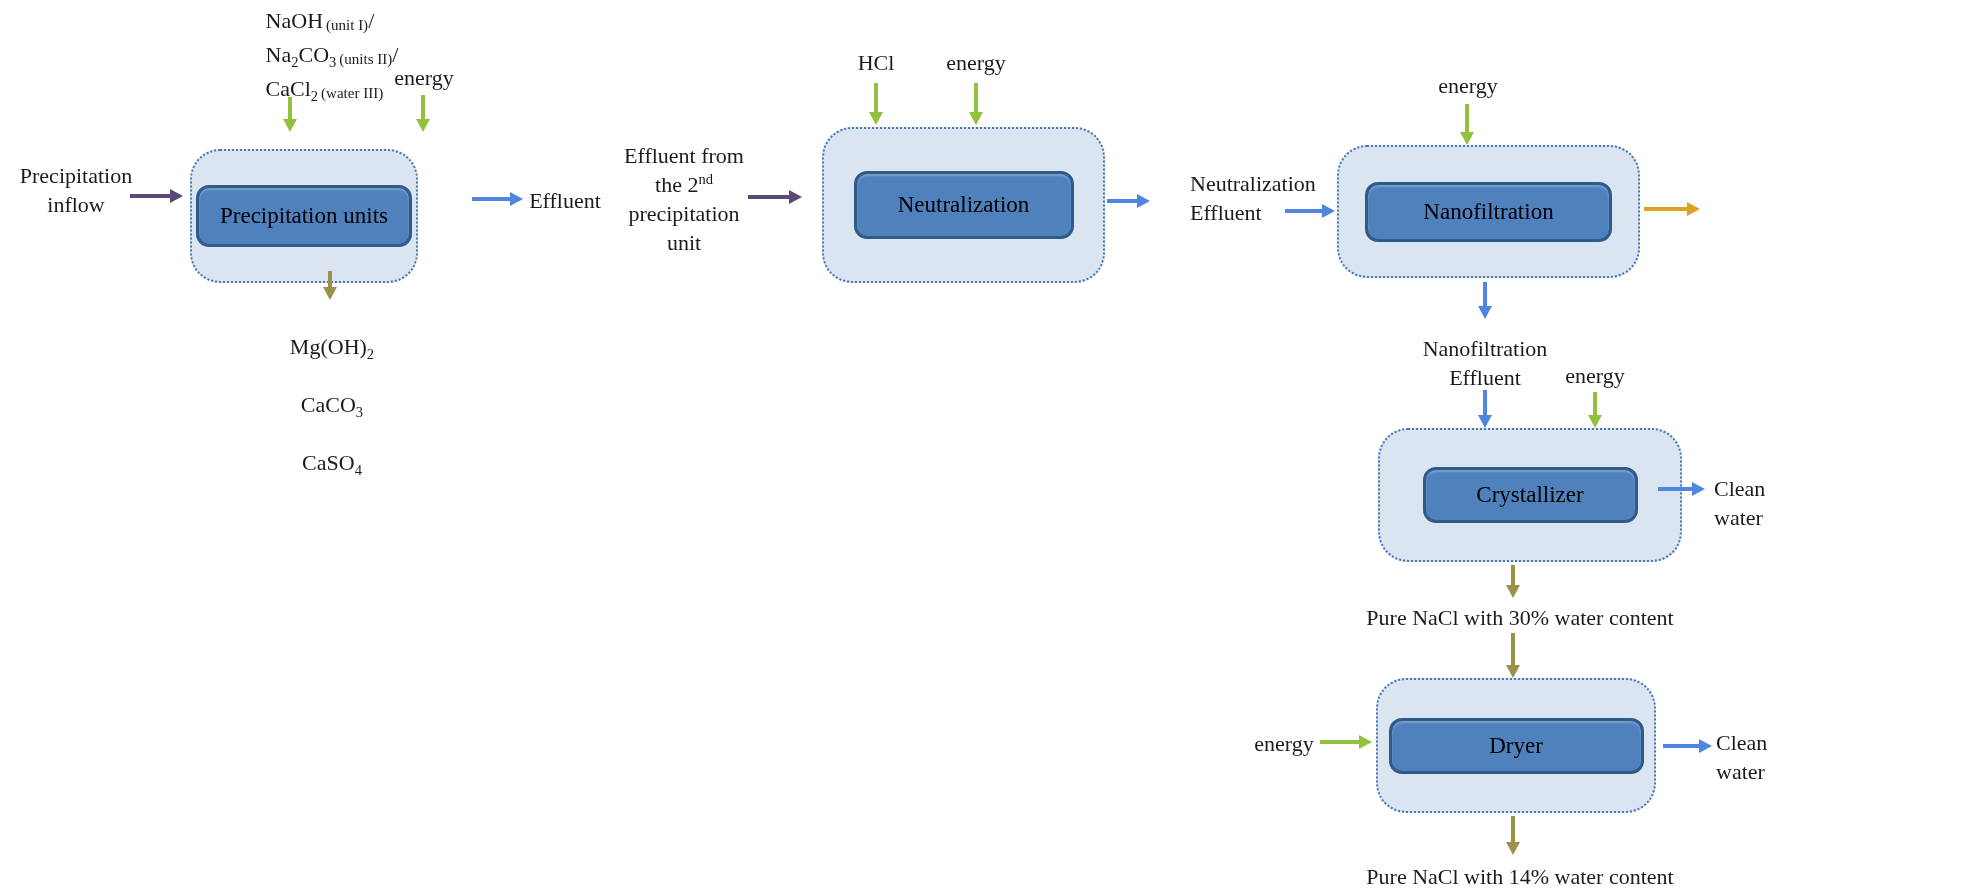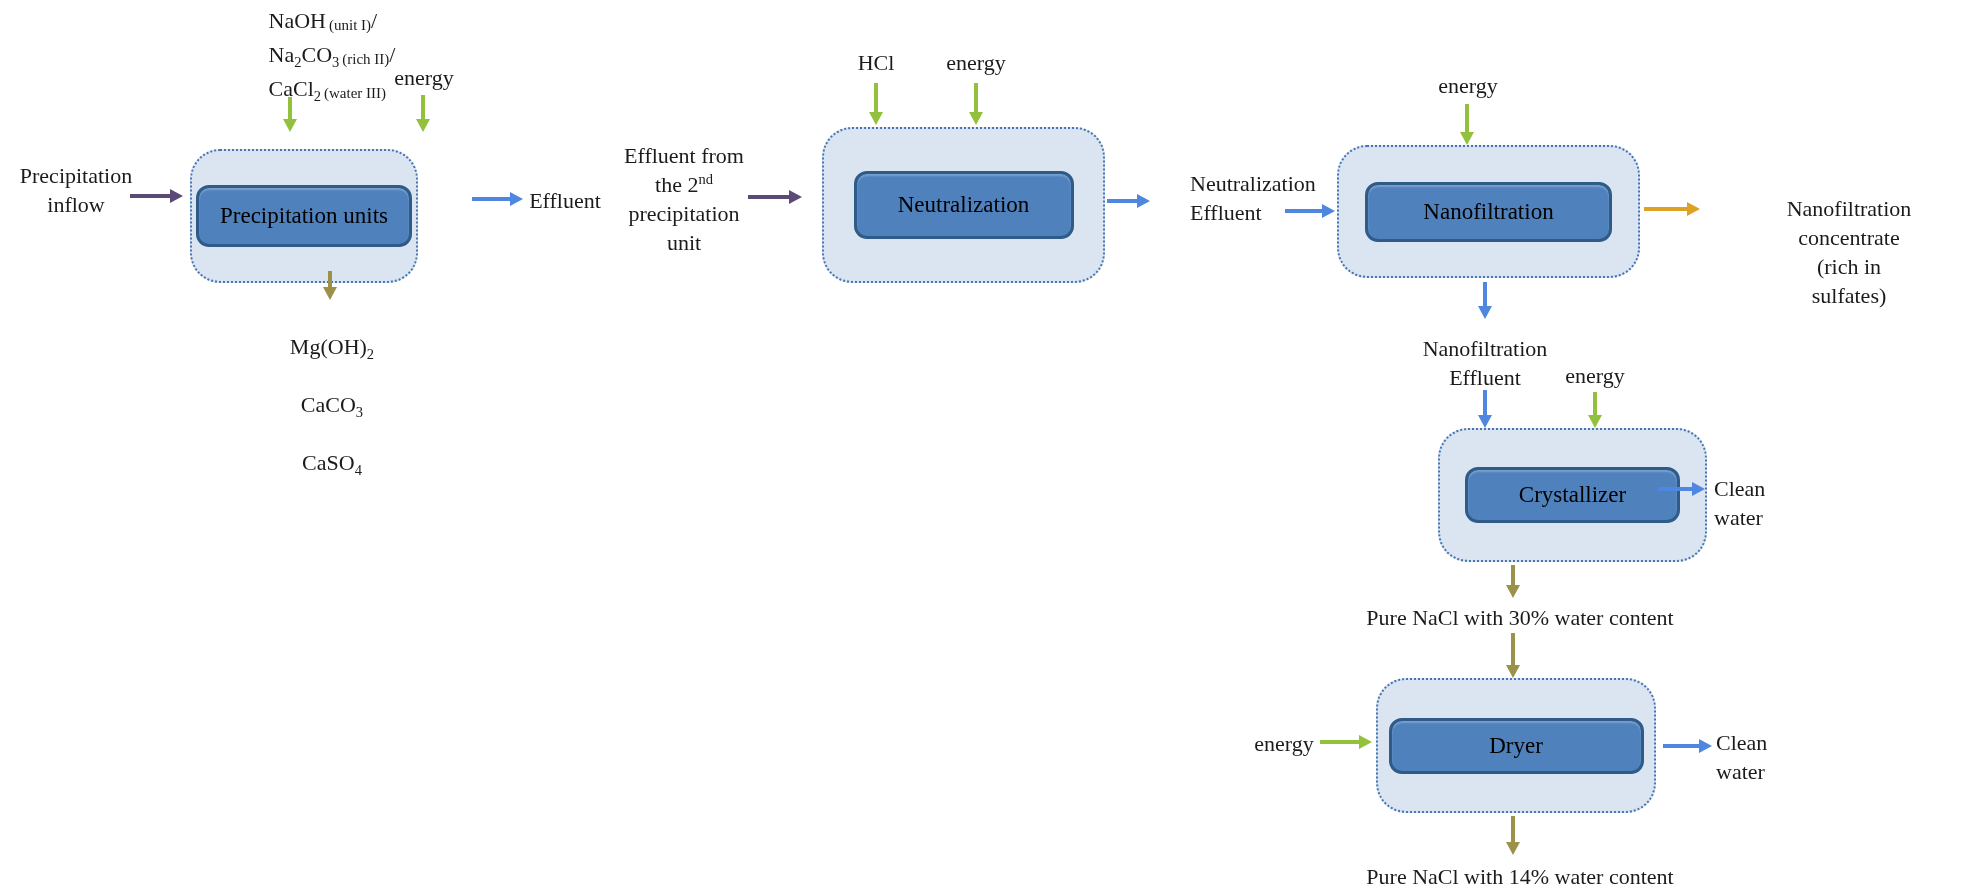--- a/index.html
+++ b/index.html
@@ -56,21 +56,21 @@
   .c-olive{--c:var(--arrow_olive);}
   .c-orange{--c:var(--arrow_orange);}
 </style>
 </head>
 <body>
 
 <div class="canvas">
 
   <div class="reagents" style="left:332px;top:6px;">
     <div><span>NaOH</span><span class="note">(unit I)</span><span>/</span></div>
-    <div><span>Na<sub>2</sub>CO<sub>3</sub></span><span class="note">(rich II)</span><span>/</span></div>
+    <div><span>Na<sub>2</sub>CO<sub>3</sub></span><span class="note">(units II)</span><span>/</span></div>
     <div><span>CaCl<sub>2</sub></span><span class="note">(water III)</span><span></span></div>
   </div>
   <div class="lbl" style="left:424px;top:63px;">energy</div>
   <div class="ar ar-d c-green" style="left:288px;top:97px;height:22px;"></div>
   <div class="ar ar-d c-green" style="left:421px;top:95px;height:24px;"></div>
 
   <div class="lbl" style="left:76px;top:161px;">Precipitation
 inflow</div>
   <div class="ar ar-r c-purple" style="left:130px;top:194px;width:40px;"></div>
 
@@ -109,32 +109,30 @@
   <div class="ar ar-r c-blue" style="left:1285px;top:209px;width:37px;"></div>
 
   <div class="lbl" style="left:1468px;top:71px;">energy</div>
   <div class="ar ar-d c-green" style="left:1465px;top:104px;height:28px;"></div>
 
   <div class="unit" style="left:1337px;top:145px;width:303px;height:133px;">
     <div class="unit-inner" style="width:247px;height:60px;">Nanofiltration</div>
   </div>
 
   <div class="ar ar-r c-orange" style="left:1644px;top:207px;width:43px;"></div>
-  <div class="lbl" style="left:1849px;top:194px;">Nanofiltration concentrate
-(rich in sulfates)</div>
 
   <div class="ar ar-d c-blue" style="left:1483px;top:282px;height:24px;"></div>
   <div class="lbl" style="left:1485px;top:334px;">Nanofiltration
 Effluent</div>
   <div class="ar ar-d c-blue" style="left:1483px;top:390px;height:25px;"></div>
 
   <div class="lbl" style="left:1595px;top:361px;">energy</div>
   <div class="ar ar-d c-green" style="left:1593px;top:392px;height:23px;"></div>
 
-  <div class="unit" style="left:1438px;top:428px;width:269px;height:134px;">
+  <div class="unit" style="left:1378px;top:428px;width:304px;height:134px;">
     <div class="unit-inner" style="width:215px;height:56px;">Crystallizer</div>
   </div>
 
   <div class="ar ar-r c-blue" style="left:1658px;top:487px;width:34px;"></div>
   <div class="lbl lbl-left" style="left:1714px;top:474px;">Clean
 water</div>
 
   <div class="ar ar-d c-olive" style="left:1511px;top:565px;height:20px;"></div>
   <div class="lbl" style="left:1520px;top:603px;">Pure NaCl with 30% water content</div>
   <div class="ar ar-d c-olive" style="left:1511px;top:633px;height:32px;"></div>

